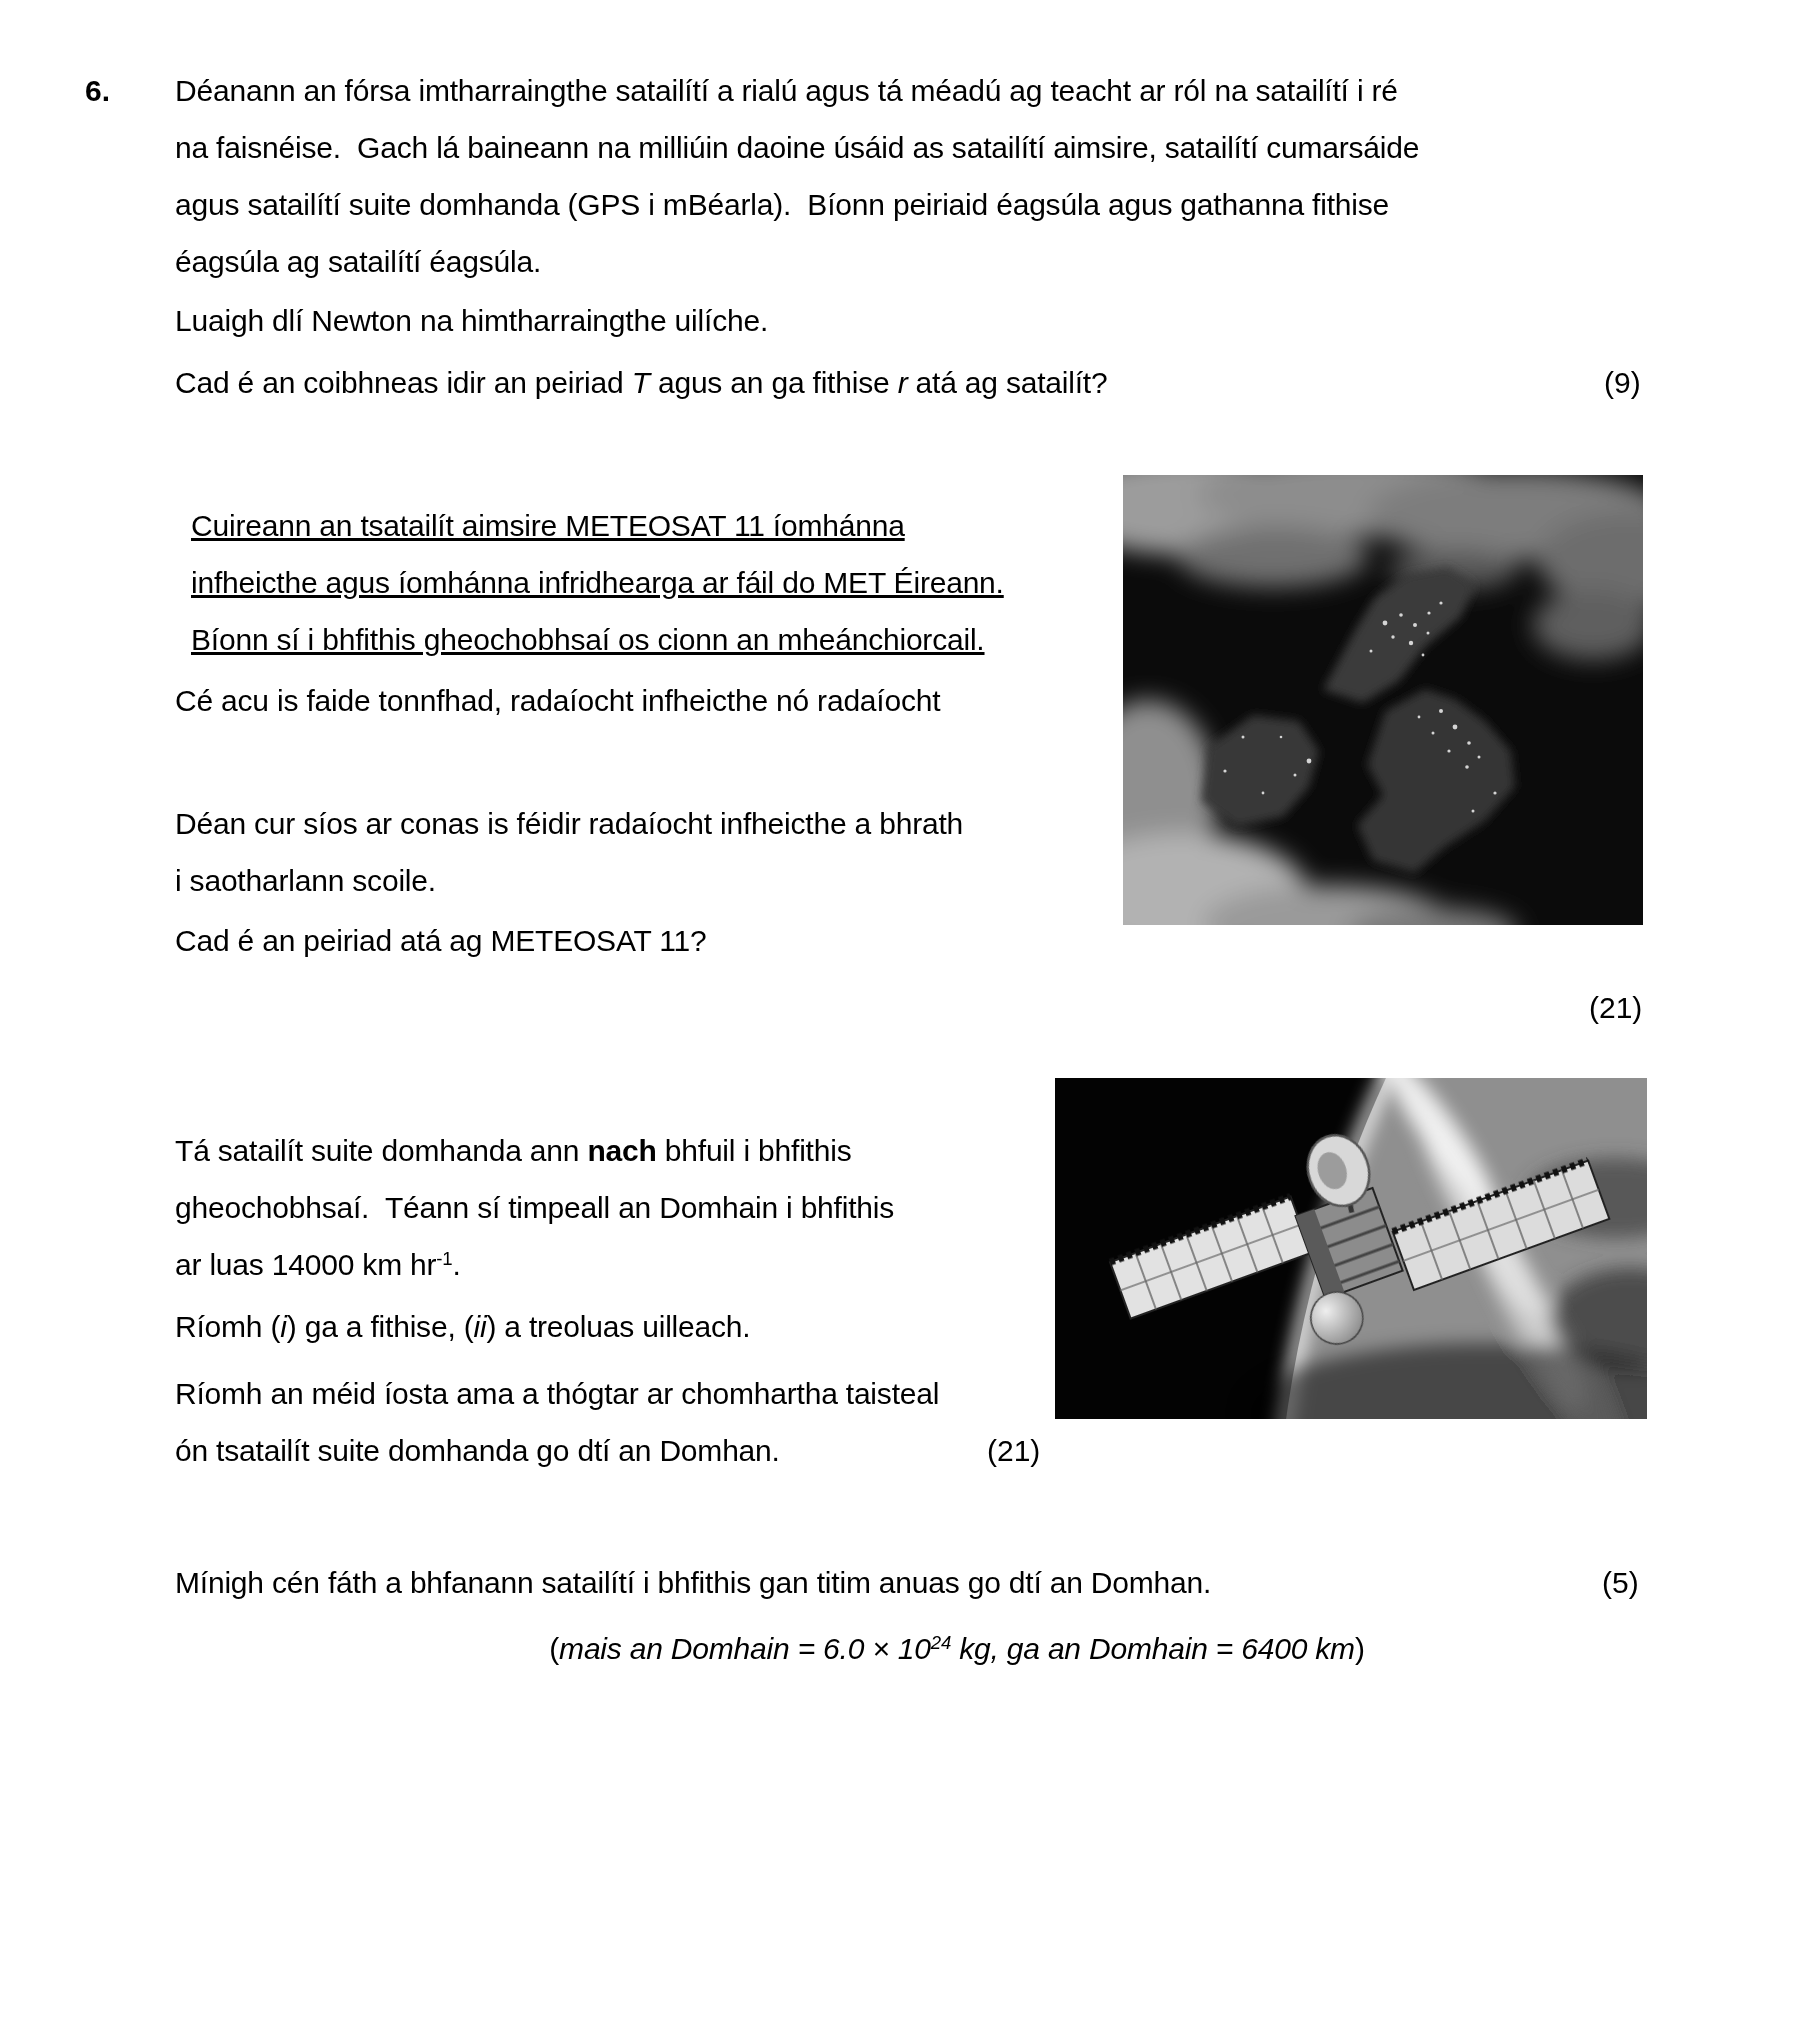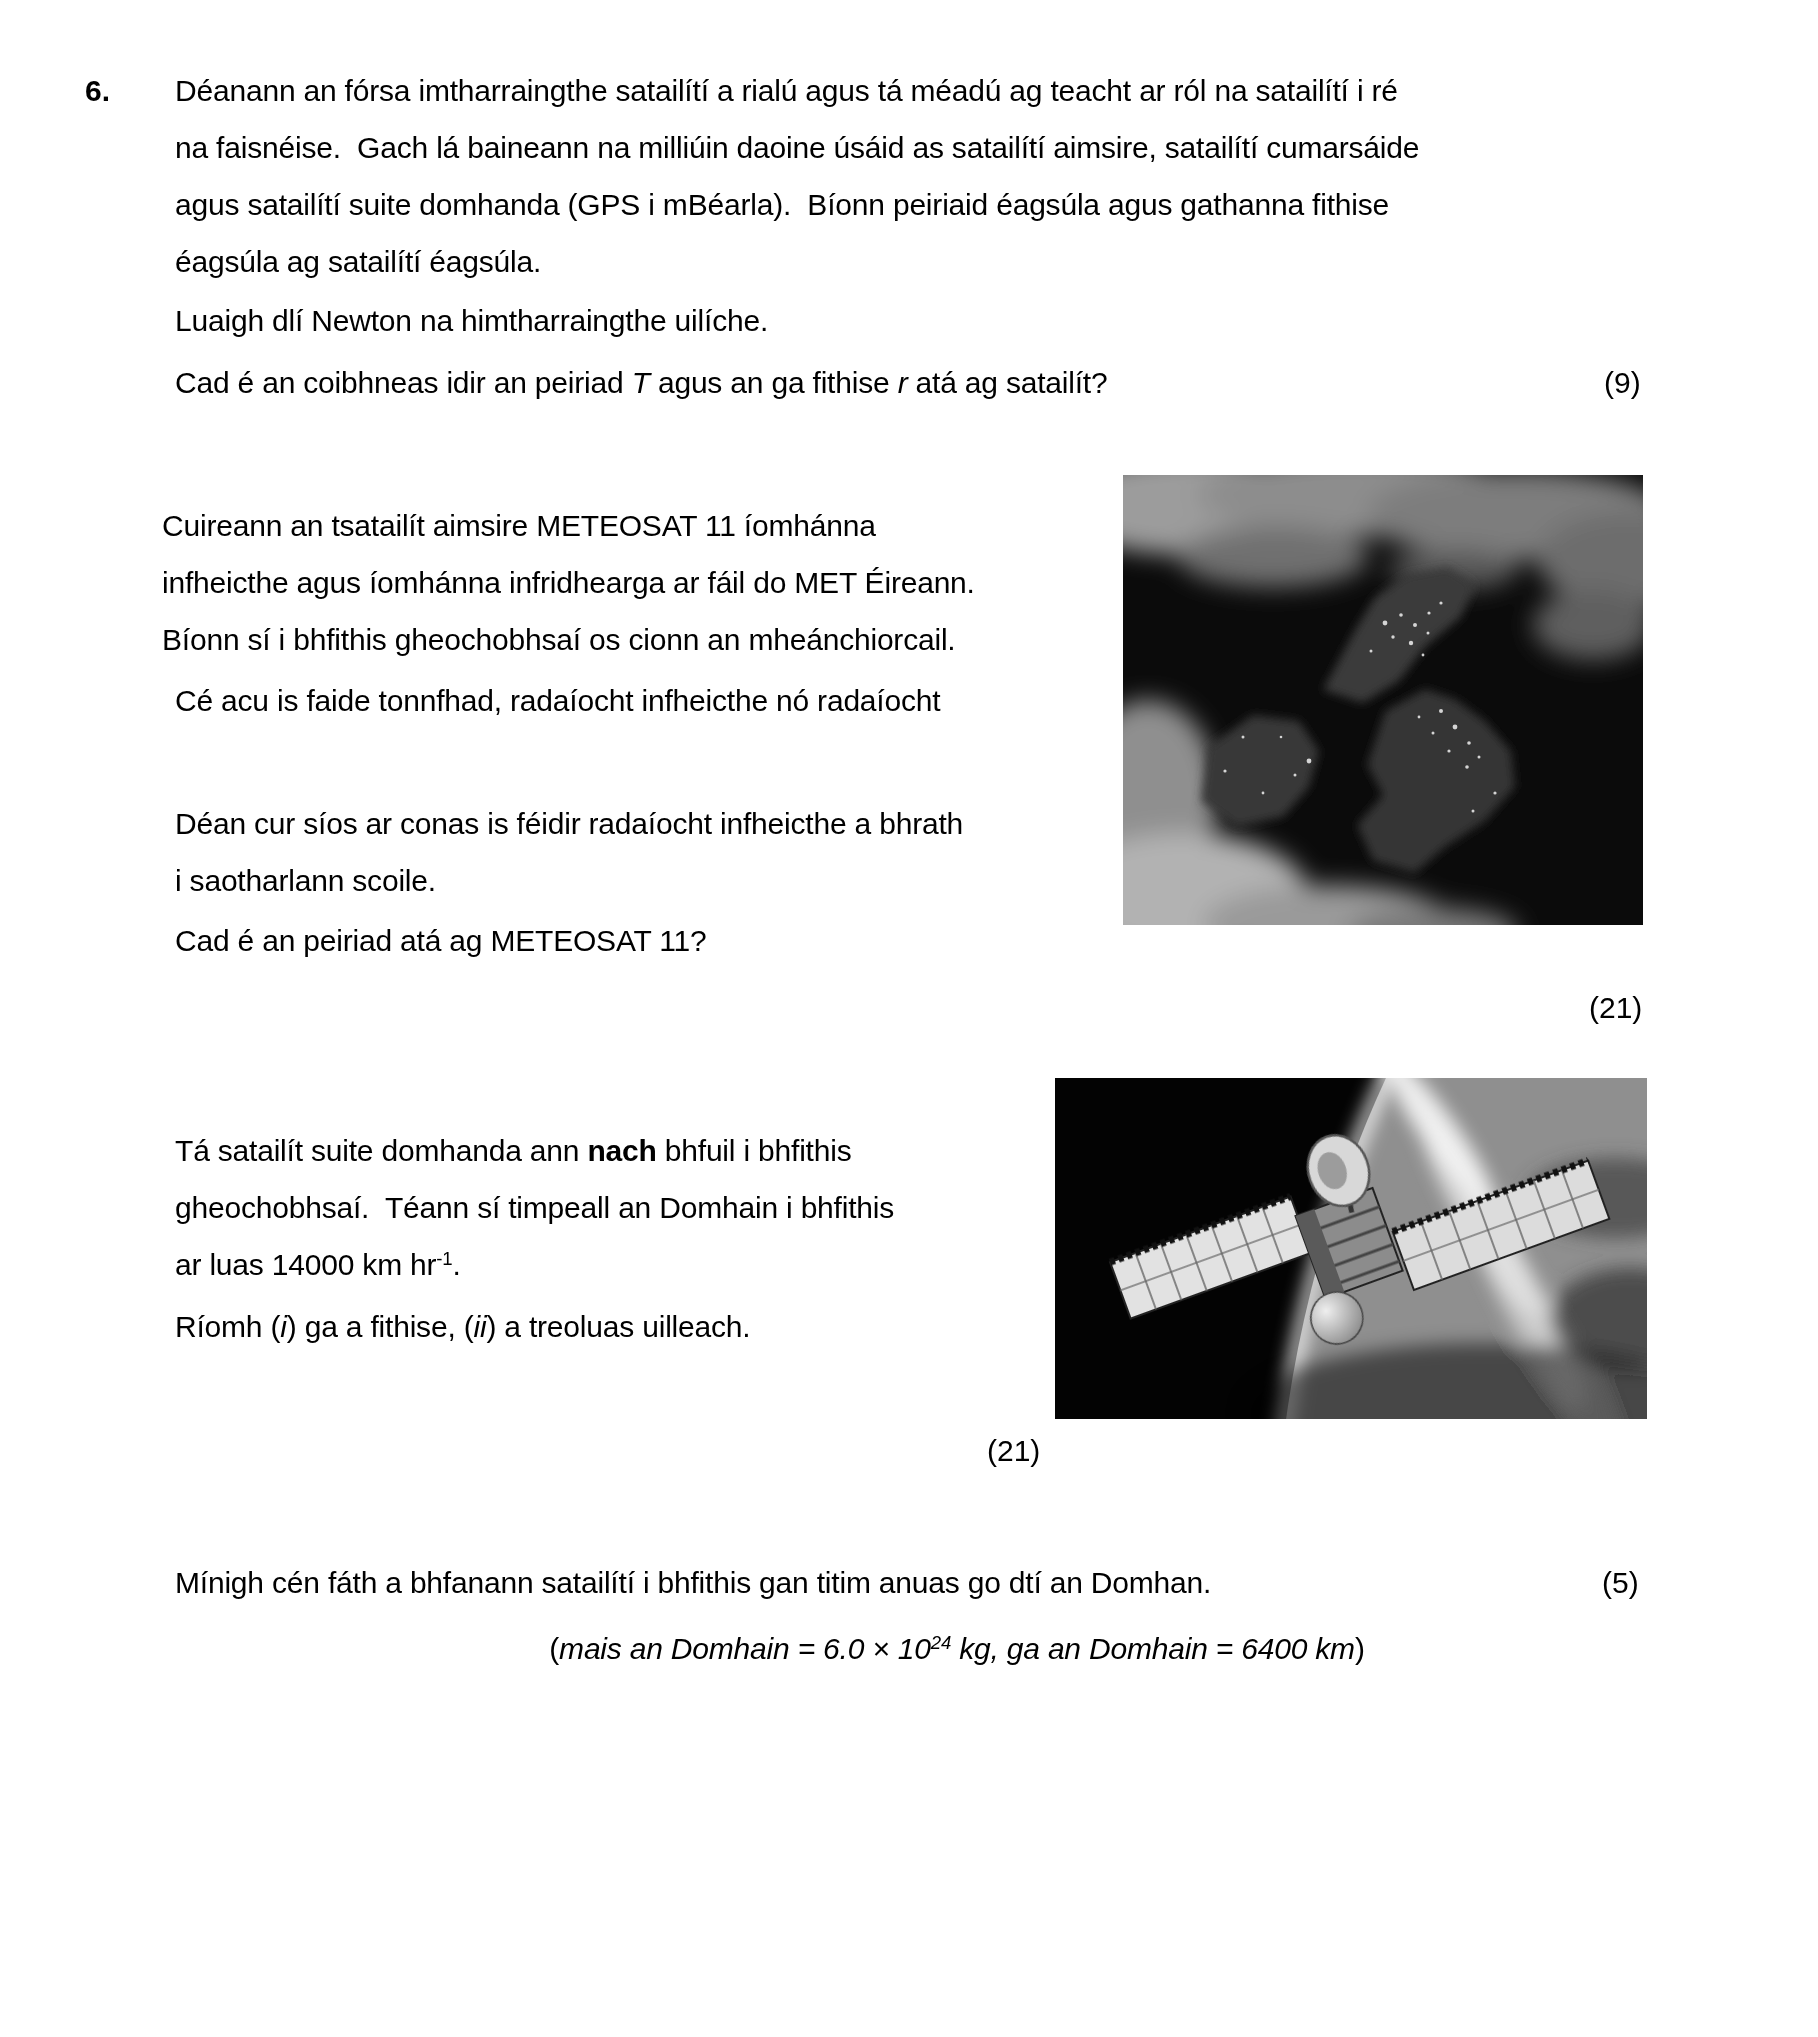--- a/index.html
+++ b/index.html
@@ -61,21 +61,21 @@
 
   <div class="block" style="left:175px; top:292px;">
     <div class="line">Luaigh dlí Newton na himtharraingthe uilíche.</div>
   </div>
 
   <div class="block" style="left:175px; top:354px;">
     <div class="line"><span class="s-n">Cad é an coibhneas idir an peiriad </span><span class="s-i">T</span><span class="s-n"> agus an ga fithise </span><span class="s-i">r</span><span class="s-n"> atá ag satailít?</span></div>
   </div>
   <div class="mark" style="left:1604px; top:354px;">(9)</div>
 
-  <div class="block" style="left:162px; top:497px;">
+  <div class="block" style="left:191px; top:497px;text-decoration:underline;">
     <div class="line">Cuireann an tsatailít aimsire METEOSAT 11 íomhánna</div>
     <div class="line">infheicthe agus íomhánna infridhearga ar fáil do MET Éireann.</div>
     <div class="line">Bíonn sí i bhfithis gheochobhsaí os cionn an mheánchiorcail.</div>
   </div>
 
   <div class="block" style="left:175px; top:672px;">
     <div class="line">Cé acu is faide tonnfhad, radaíocht infheicthe nó radaíocht</div>
   </div>
 
   <div class="block" style="left:175px; top:795px;">
@@ -92,20 +92,24 @@
   <div class="block" style="left:175px; top:1122px;">
     <div class="line"><span class="s-n">Tá satailít suite domhanda ann </span><span class="s-b">nach</span><span class="s-n"> bhfuil i bhfithis</span></div>
     <div class="line">gheochobhsaí.  Téann sí timpeall an Domhain i bhfithis</div>
     <div class="line"><span class="s-n">ar luas 14000 km hr</span><span class="s-sup">-1</span><span class="s-n">.</span></div>
   </div>
 
   <div class="block" style="left:175px; top:1298px;">
     <div class="line"><span class="s-n">Ríomh (</span><span class="s-i">i</span><span class="s-n">) ga a fithise, (</span><span class="s-i">ii</span><span class="s-n">) a treoluas uilleach.</span></div>
   </div>
 
+  <div class="block" style="left:175px; top:1365px;">
+    <div class="line">Ríomh an méid íosta ama a thógtar ar chomhartha taisteal</div>
+    <div class="line">ón tsatailít suite domhanda go dtí an Domhan.</div>
+  </div>
   <div class="mark" style="left:987px; top:1422px;">(21)</div>
 
   <div class="block" style="left:175px; top:1554px;">
     <div class="line">Mínigh cén fáth a bhfanann satailítí i bhfithis gan titim anuas go dtí an Domhan.</div>
   </div>
   <div class="mark" style="left:1602px; top:1554px;">(5)</div>
 
   <div class="centerline line" style="top:1620px;padding-left:48px;"><span class="s-n">(</span><span class="s-i">mais an Domhain = 6.0 × 10</span><span class="s-isup">24</span><span class="s-i"> kg, ga an Domhain = 6400 km</span><span class="s-n">)</span></div>
 
   <div class="fig" style="left:1123px; top:475px; width:520px; height:450px;">

